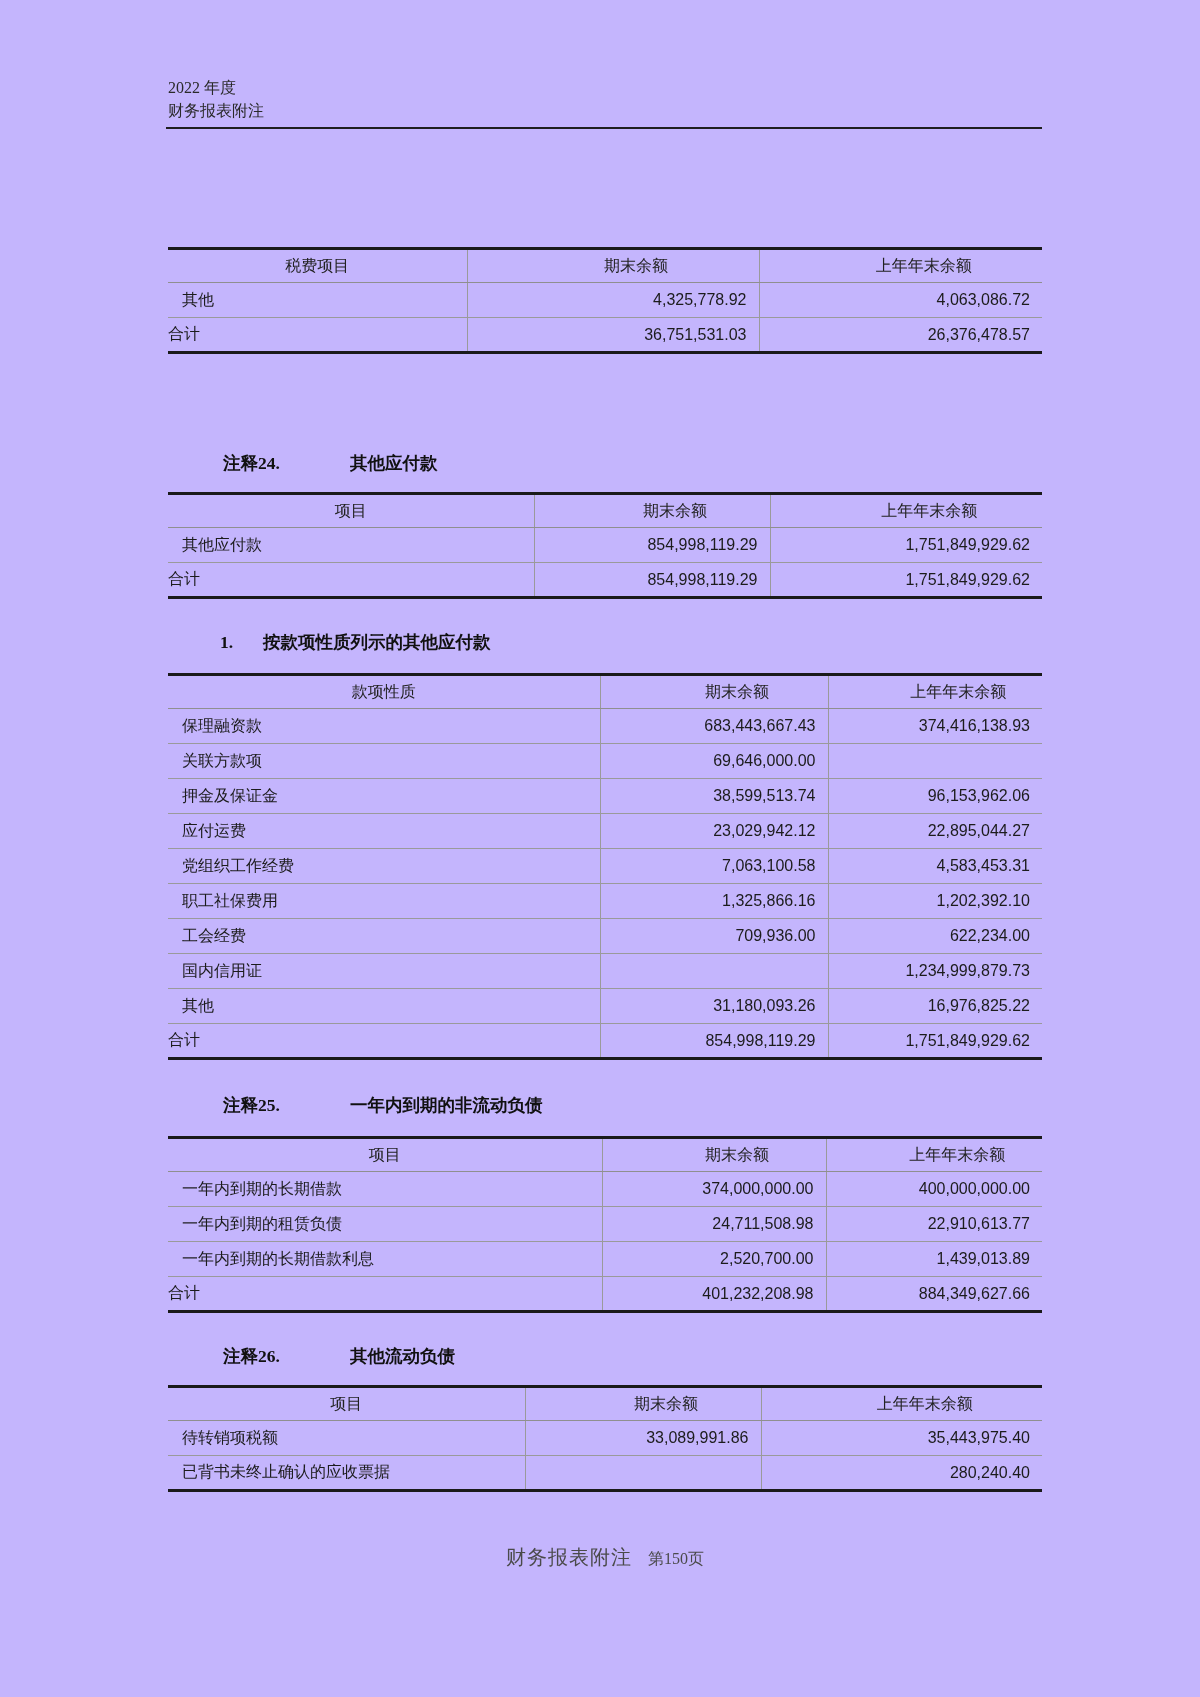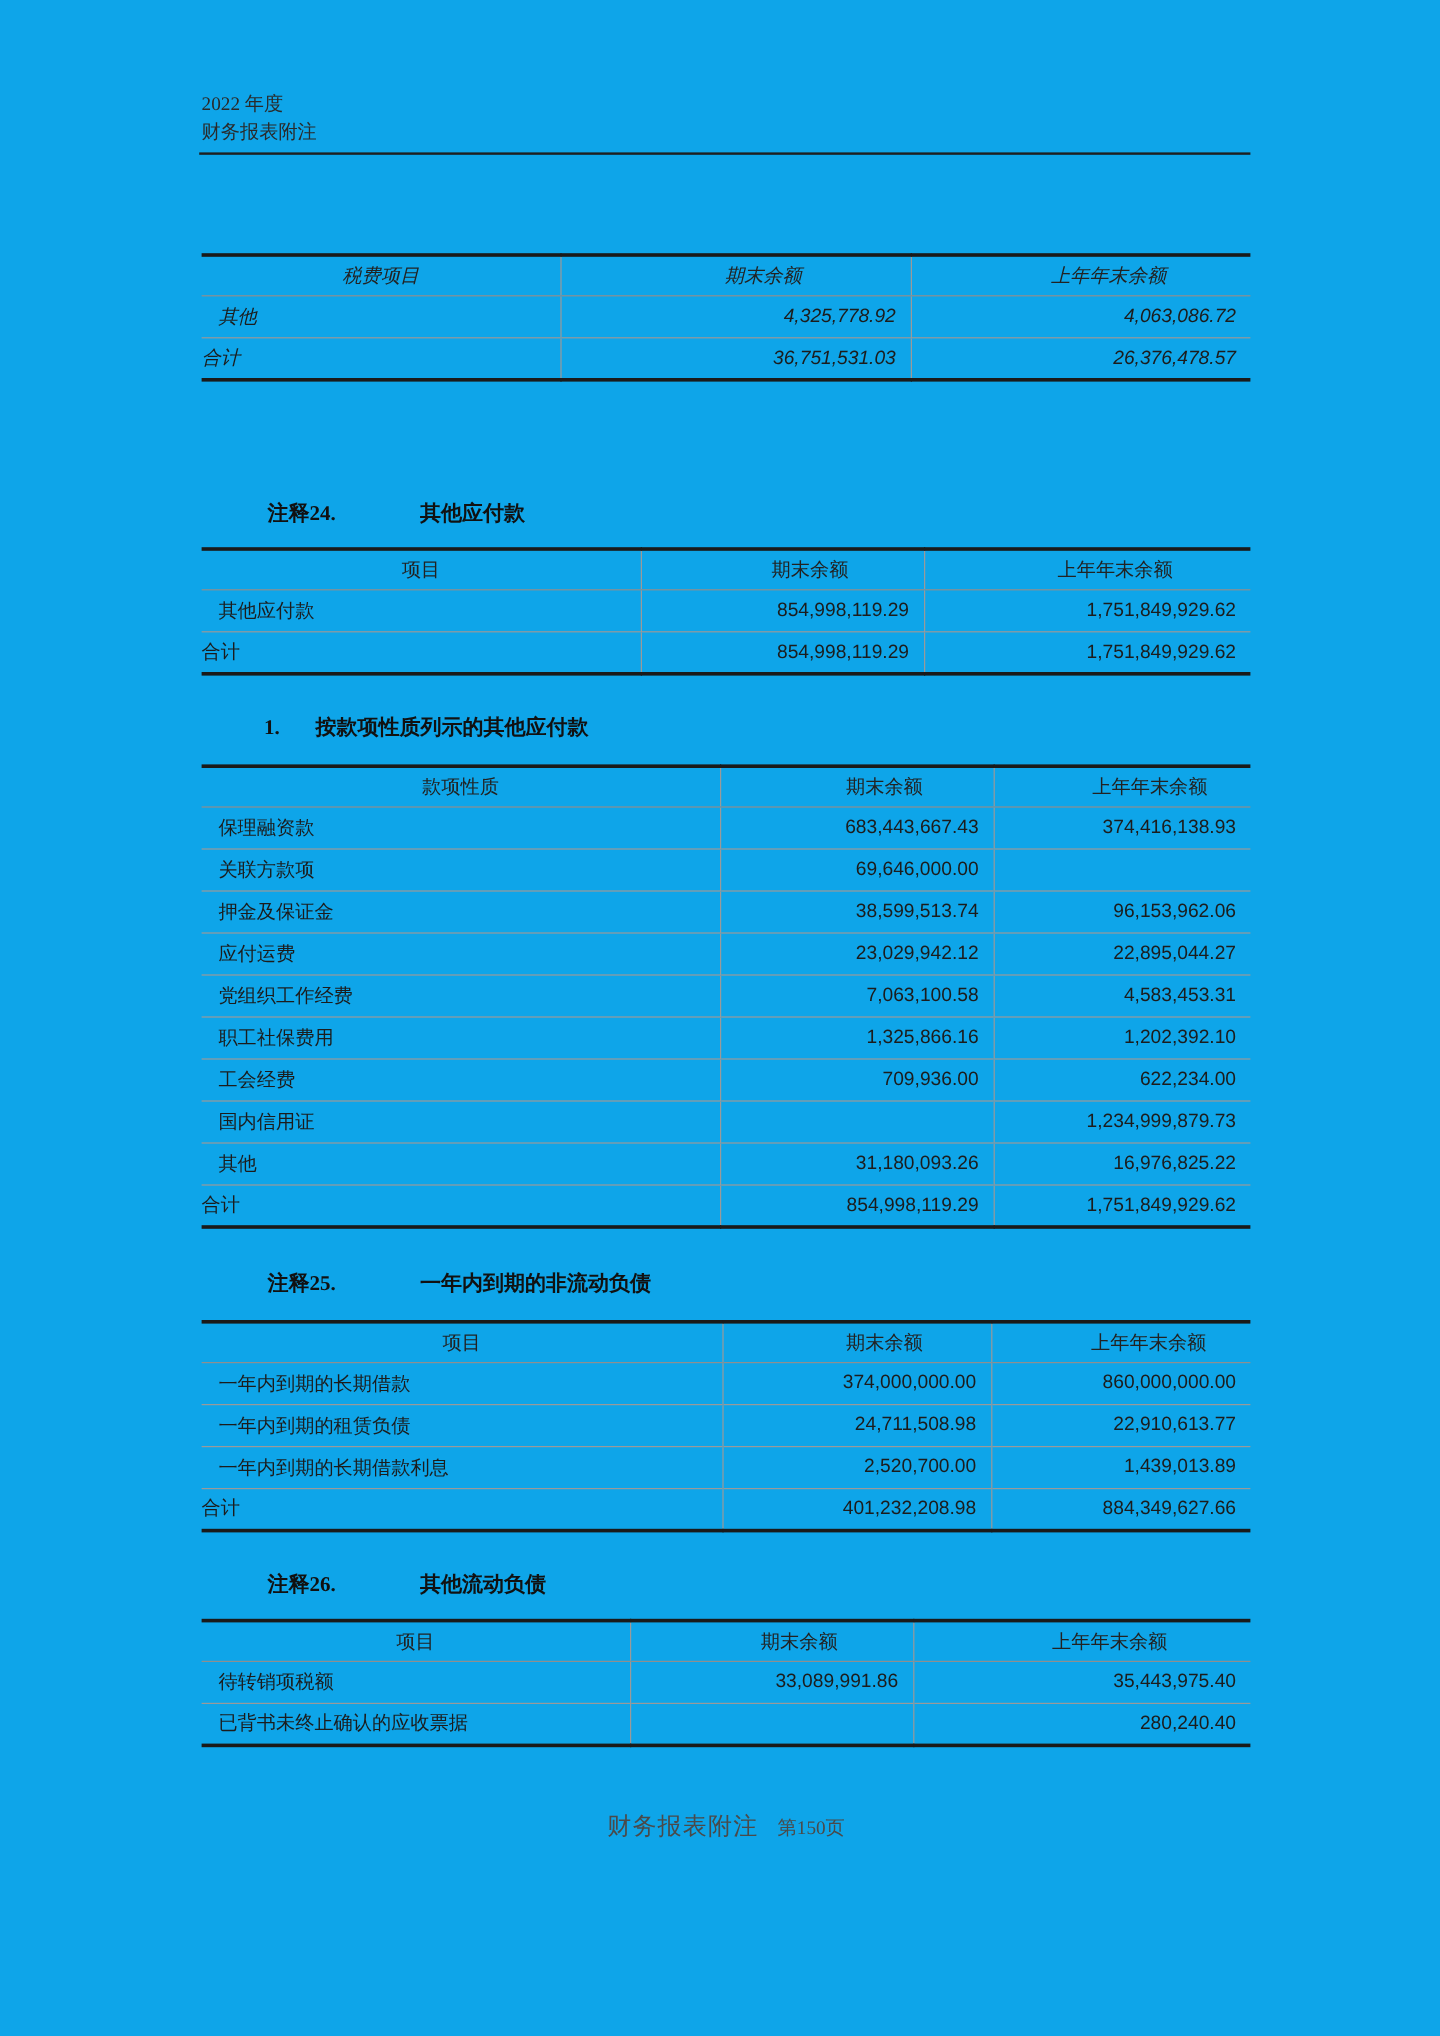--- a/index.html
+++ b/index.html
@@ -3,21 +3,21 @@
 <meta charset="utf-8">
 <style>
   * { margin:0; padding:0; box-sizing:border-box; }
   html,body { background:#ffffff; }
   body {
     width:1200px; height:1697px;
     font-family:"Liberation Serif","DejaVu Serif",serif;
     color:#1c1c1c;
     position:relative;
   }
-  .page { width:1200px; height:1697px; background:#0ea5e9; overflow:hidden; }
+  .page { width:1200px; height:1697px; background:#c4b5fd; overflow:hidden; }
 
   
   .page-header { padding-top:76px; margin-left:168px; }
   .hdr-line { font-size:16px; line-height:23px; color:#2a2a2a; }
   .hdr-rule { margin:5px 158px 0 166px; border-top:2.5px solid #1f1f1f; }
 
   .content { margin-left:168px; width:874px; }
 
   
   table.fin {
@@ -35,21 +35,21 @@
   table.fin tbody tr + tr td { border-top:1px solid #9a9a9a; }
   table.fin th + th, table.fin td + td { border-left:1px solid #9a9a9a;padding-left:46px; }
   td.lbl { text-align:left; padding-left:14px; font-size:16.5px; }
   td.lbl-center { font-size:16.5px; }
   td.num {
     text-align:right; padding-right:12px;
     font-family:"Liberation Sans","DejaVu Sans",sans-serif;
     font-size:15.5px; color:#141414;
   }
 
-  .mt-t1 { margin-top:82px;font-style:italic; }
+  .mt-t1 { margin-top:118px; }
   .mt-t2 { margin-top:16px; }
   .mt-t3 { margin-top:18px; }
   .mt-t4 { margin-top:18px; }
   .mt-t5 { margin-top:16px; }
 
   
   .note-heading {
     display:flex; align-items:baseline;
     font-weight:bold; font-size:17.5px; line-height:26px; color:#111;
   }
@@ -230,21 +230,21 @@
         <tr>
           <th>项目</th>
           <th>期末余额</th>
           <th>上年年末余额</th>
         </tr>
       </thead>
       <tbody>
         <tr>
           <td class="lbl">一年内到期的长期借款</td>
           <td class="num">374,000,000.00</td>
-          <td class="num">860,000,000.00</td>
+          <td class="num">400,000,000.00</td>
         </tr>
         <tr>
           <td class="lbl">一年内到期的租赁负债</td>
           <td class="num">24,711,508.98</td>
           <td class="num">22,910,613.77</td>
         </tr>
         <tr>
           <td class="lbl">一年内到期的长期借款利息</td>
           <td class="num">2,520,700.00</td>
           <td class="num">1,439,013.89</td>

